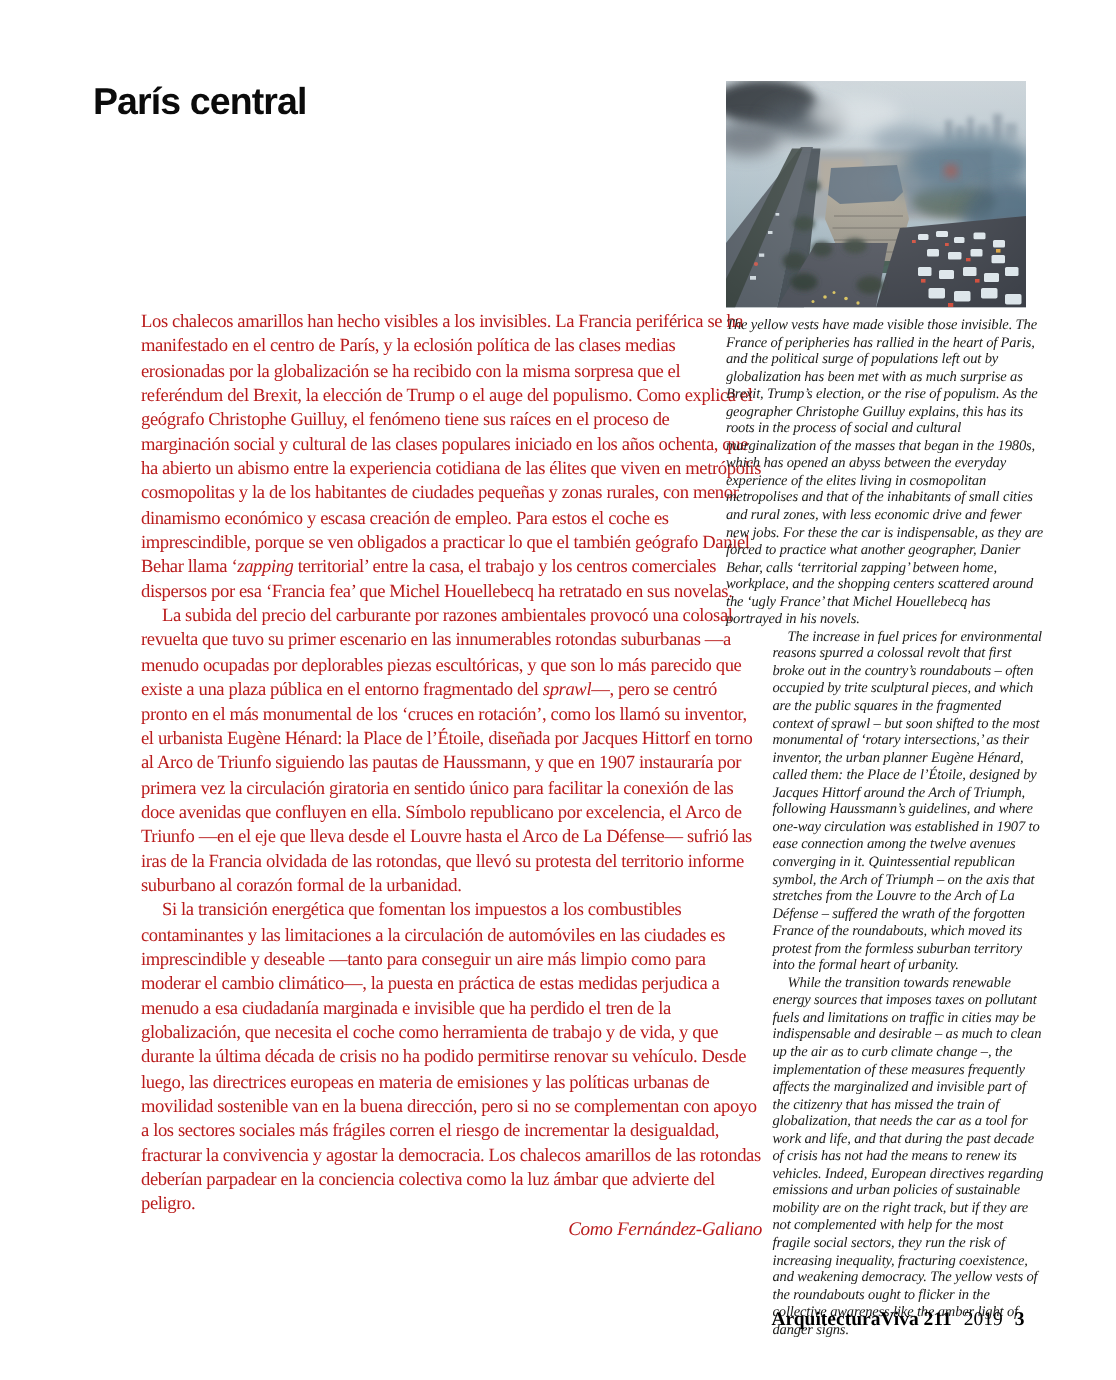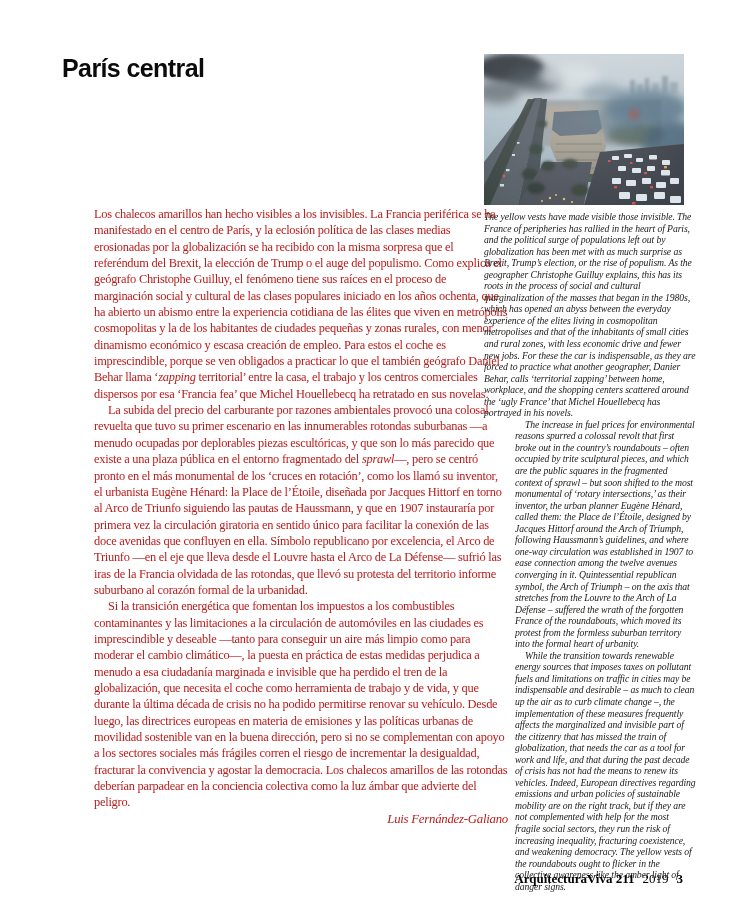--- a/index.html
+++ b/index.html
@@ -223,21 +223,21 @@
       </g>
 
       <rect width="200" height="151" fill="url(#haze)"></rect>
     </svg>
   </figure>
 
   <section class="col-es">
     <p><span>Los chalecos amarillos han hecho visibles a los invisibles. La Francia periférica se ha manifestado en el centro de París, y la eclosión política de las clases medias erosionadas por la globalización se ha recibido con la misma sorpresa que el referéndum del Brexit, la elección de Trump o el auge del populismo. Como explica el geógrafo Christophe Guilluy, el fenómeno tiene sus raíces en el proceso de marginación social y cultural de las clases populares iniciado en los años ochenta, que ha abierto un abismo entre la experiencia cotidiana de las élites que viven en metrópolis cosmopolitas y la de los habitantes de ciudades pequeñas y zonas rurales, con menor dinamismo económico y escasa creación de empleo. Para estos el coche es imprescindible, porque se ven obligados a practicar lo que el también geógrafo Daniel Behar llama ‘</span><span class="it">zapping</span><span> territorial’ entre la casa, el trabajo y los centros comerciales dispersos por esa ‘Francia fea’ que Michel Houellebecq ha retratado en sus novelas.</span></p>
     <p class="indent"><span>La subida del precio del carburante por razones ambientales provocó una colosal revuelta que tuvo su primer escenario en las innumerables rotondas suburbanas —a menudo ocupadas por deplorables piezas escultóricas, y que son lo más parecido que existe a una plaza pública en el entorno fragmentado del </span><span class="it">sprawl</span><span>—, pero se centró pronto en el más monumental de los ‘cruces en rotación’, como los llamó su inventor, el urbanista Eugène Hénard: la Place de l’Étoile, diseñada por Jacques Hittorf en torno al Arco de Triunfo siguiendo las pautas de Haussmann, y que en 1907 instauraría por primera vez la circulación giratoria en sentido único para facilitar la conexión de las doce avenidas que confluyen en ella. Símbolo republicano por excelencia, el Arco de Triunfo —en el eje que lleva desde el Louvre hasta el Arco de La Défense— sufrió las iras de la Francia olvidada de las rotondas, que llevó su protesta del territorio informe suburbano al corazón formal de la urbanidad.</span></p>
     <p class="indent"><span>Si la transición energética que fomentan los impuestos a los combustibles contaminantes y las limitaciones a la circulación de automóviles en las ciudades es imprescindible y deseable —tanto para conseguir un aire más limpio como para moderar el cambio climático—, la puesta en práctica de estas medidas perjudica a menudo a esa ciudadanía marginada e invisible que ha perdido el tren de la globalización, que necesita el coche como herramienta de trabajo y de vida, y que durante la última década de crisis no ha podido permitirse renovar su vehículo. Desde luego, las directrices europeas en materia de emisiones y las políticas urbanas de movilidad sostenible van en la buena dirección, pero si no se complementan con apoyo a los sectores sociales más frágiles corren el riesgo de incrementar la desigualdad, fracturar la convivencia y agostar la democracia. Los chalecos amarillos de las rotondas deberían parpadear en la conciencia colectiva como la luz ámbar que advierte del peligro.</span></p>
-    <p class="byline">Luis Fernández-Galiano</p>
+    <p class="byline">Como Fernández-Galiano</p>
   </section>
 
   <section class="col-en">
     <p>The yellow vests have made visible those invisible. The France of peripheries has rallied in the heart of Paris, and the political surge of populations left out by globalization has been met with as much surprise as Brexit, Trump’s election, or the rise of populism. As the geographer Christophe Guilluy explains, this has its roots in the process of social and cultural marginalization of the masses that began in the 1980s, which has opened an abyss between the everyday experience of the elites living in cosmopolitan metropolises and that of the inhabitants of small cities and rural zones, with less economic drive and fewer new jobs. For these the car is indispensable, as they are forced to practice what another geographer, Danier Behar, calls ‘territorial zapping’ between home, workplace, and the shopping centers scattered around the ‘ugly France’ that Michel Houellebecq has portrayed in his novels.</p>
     <p class="indent-en">The increase in fuel prices for environmental reasons spurred a colossal revolt that first broke out in the country’s roundabouts – often occupied by trite sculptural pieces, and which are the public squares in the fragmented context of sprawl – but soon shifted to the most monumental of ‘rotary intersections,’ as their inventor, the urban planner Eugène Hénard, called them: the Place de l’Étoile, designed by Jacques Hittorf around the Arch of Triumph, following Haussmann’s guidelines, and where one-way circulation was established in 1907 to ease connection among the twelve avenues converging in it. Quintessential republican symbol, the Arch of Triumph – on the axis that stretches from the Louvre to the Arch of La Défense – suffered the wrath of the forgotten France of the roundabouts, which moved its protest from the formless suburban territory into the formal heart of urbanity.</p>
     <p class="indent-en">While the transition towards renewable energy sources that imposes taxes on pollutant fuels and limitations on traffic in cities may be indispensable and desirable – as much to clean up the air as to curb climate change –, the implementation of these measures frequently affects the marginalized and invisible part of the citizenry that has missed the train of globalization, that needs the car as a tool for work and life, and that during the past decade of crisis has not had the means to renew its vehicles. Indeed, European directives regarding emissions and urban policies of sustainable mobility are on the right track, but if they are not complemented with help for the most fragile social sectors, they run the risk of increasing inequality, fracturing coexistence, and weakening democracy. The yellow vests of the roundabouts ought to flicker in the collective awareness like the amber light of danger signs.</p>
   </section>
 
   <footer class="folio">
     <span class="folio-mag">ArquitecturaViva 211</span><span class="folio-year">2019</span><span class="folio-page">3</span>

